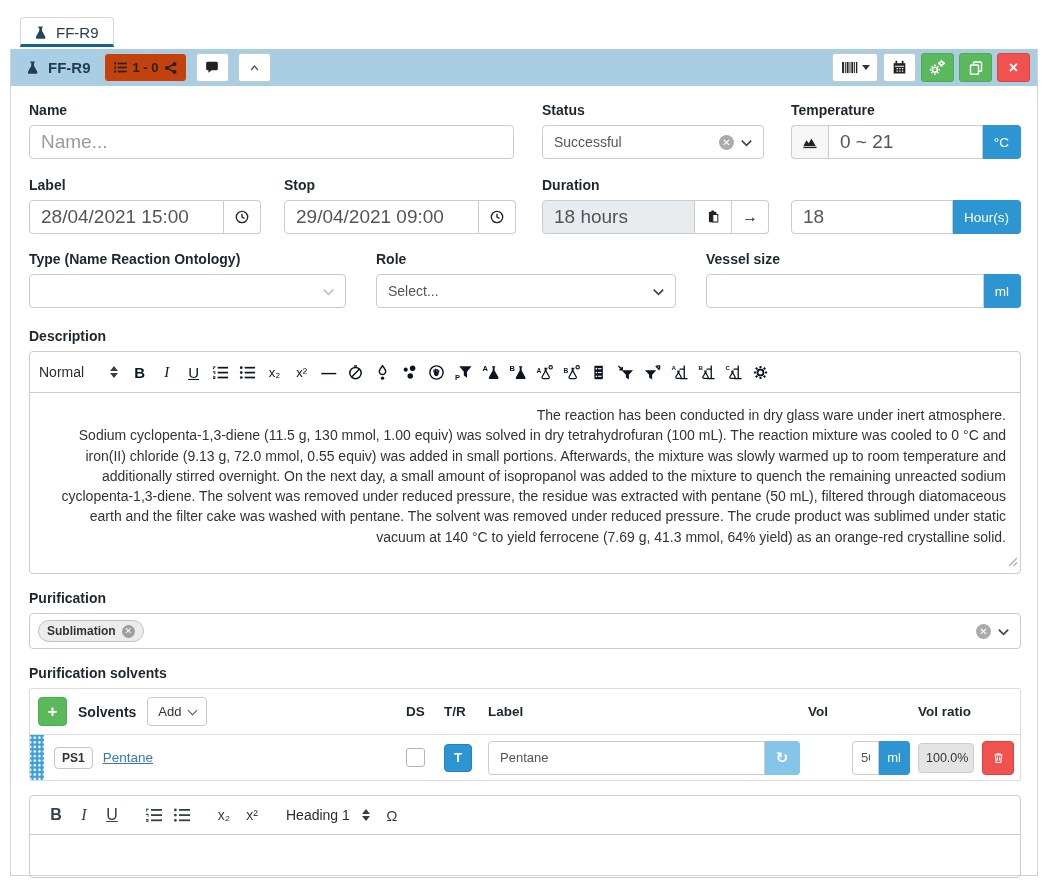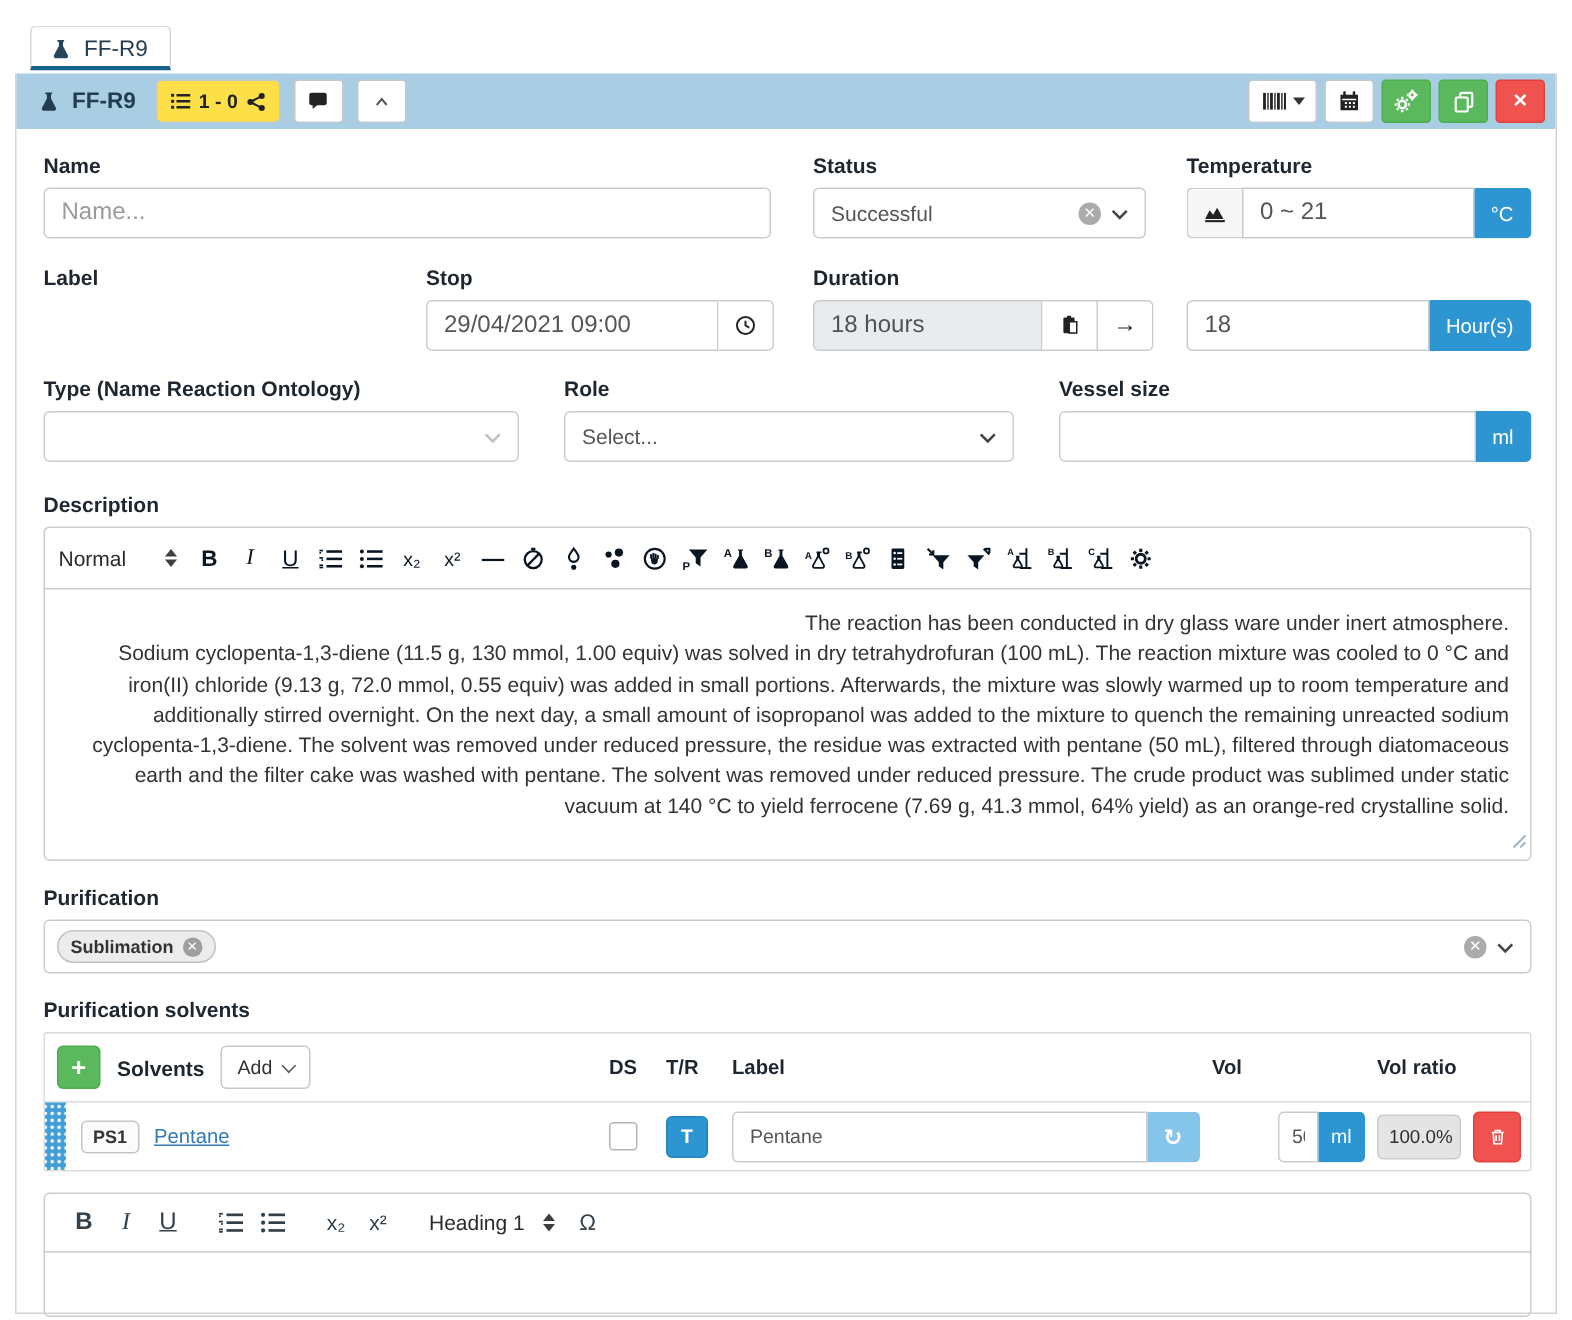--- a/index.html
+++ b/index.html
@@ -7,35 +7,35 @@
     font-family:"Liberation Sans","DejaVu Sans",sans-serif;color:#333;position:relative;}
   
   .tabbar{padding:17px 0 0 20px;height:32px;}
   .tab{display:inline-flex;align-items:center;gap:8px;padding:6px 14px 3px 12px;background:#fff;
     border:1px solid #d8d8d8;border-bottom:3px solid #15628f;border-radius:4px 4px 0 0;
     font-size:15px;color:#243c4f;font-weight:500;}
   
   .panel{margin:0 10px;border:1px solid #d4d4d4;border-top:none;height:826px;background:#fff;}
   .panel-heading{background:#a9cee4;height:37px;display:flex;align-items:center;padding:0 7px 0 14px;gap:9px;}
   .ph-title{display:flex;align-items:center;gap:8px;font-size:15px;font-weight:600;color:#223c50;margin-right:4px;}
-  .ph-btn{background:#fde047;border:1px solid #c3c9cc;border-radius:4px;height:27px;display:inline-flex;
+  .ph-btn{background:#c2410c;border:1px solid #c3c9cc;border-radius:4px;height:27px;display:inline-flex;
     align-items:center;justify-content:center;gap:5px;padding:0 8px;font-size:13px;font-weight:700;color:#222;cursor:pointer;}
   .ph-right{margin-left:auto;display:flex;gap:5px;align-items:center;}
   .btn-sq{width:31px;height:27px;border-radius:3px;display:inline-flex;align-items:center;justify-content:center;
     border:1px solid transparent;cursor:pointer;}
   .btn-white{background:#fff;border-color:#c3c9cc;color:#222;}
   .btn-green{background:#5cb85c;border-color:#4cae4c;color:#fff;}
   .btn-red{background:#f0524f;border-color:#e4403d;color:#fff;font-weight:700;font-size:16px;}
   .caret{width:0;height:0;border-left:4px solid transparent;border-right:4px solid transparent;border-top:5px solid #333;}
   
   .panel-body{padding:16px 16px 0 18px;}
   .frow{display:flex;}
   .flabel{font-size:14px;font-weight:700;color:#1e2730;margin-bottom:7px;}
   .input{box-sizing:border-box;display:block;width:100%;height:34px;border:1px solid #cbcbcb;border-radius:4px;
-    padding:6px 11px;font-size:16px;color:#555;font-family:inherit;background:#fff;outline:none;}
+    padding:6px 11px;font-size:19px;color:#555;font-family:inherit;background:#fff;outline:none;}
   .input::placeholder{color:#9b9b9b;}
   .igroup{display:flex;align-items:stretch;width:100%;}
   .igroup .input{border-radius:4px 0 0 4px;flex:1;min-width:0;}
   .addon-blue{background:#2d96d2;color:#fff;font-size:13.5px;display:flex;align-items:center;padding:0 11px;
     border:1px solid #2d96d2;border-left:none;border-radius:0 4px 4px 0;cursor:pointer;white-space:nowrap;}
   .addon-btn{background:#fff;border:1px solid #cbcbcb;border-left:none;width:36px;display:flex;align-items:center;
     justify-content:center;cursor:pointer;}
   .addon-btn.first{border-left:1px solid #cbcbcb;border-right:none;border-radius:4px 0 0 4px;background:#f7f7f7;}
   .addon-btn.last{border-radius:0 4px 4px 0;}
   .selectbox{position:relative;box-sizing:border-box;height:34px;border:1px solid #cbcbcb;border-radius:4px;
@@ -237,20 +237,29 @@
             </span>
             <input class="input" style="border-radius: 0px;" value="0 ~ 21">
             <span class="addon-blue">°C</span>
           </div>
         </div>
       </div>
 
       <div class="frow mb17">
         <div style="width:232px;margin-right:23px;">
           <div class="flabel">Label</div>
+          <div class="igroup">
+            <input class="input" value="28/04/2021 15:00" style="">
+            <span class="addon-btn last">
+              <svg width="16" height="16" viewBox="0 0 18 18">
+                  <circle cx="9" cy="9" r="6.4" fill="none" stroke="#222" stroke-width="1.5"></circle>
+                  <path d="M9 5.4V9l2.8 1.6" fill="none" stroke="#222" stroke-width="1.5"></path>
+                </svg>
+            </span>
+          </div>
         </div>
         <div style="width:232px;margin-right:26px;">
           <div class="flabel">Stop</div>
           <div class="igroup">
             <input class="input" value="29/04/2021 09:00" style="">
             <span class="addon-btn last">
               <svg width="16" height="16" viewBox="0 0 18 18">
                   <circle cx="9" cy="9" r="6.4" fill="none" stroke="#222" stroke-width="1.5"></circle>
                   <path d="M9 5.4V9l2.8 1.6" fill="none" stroke="#222" stroke-width="1.5"></path>
                 </svg>

